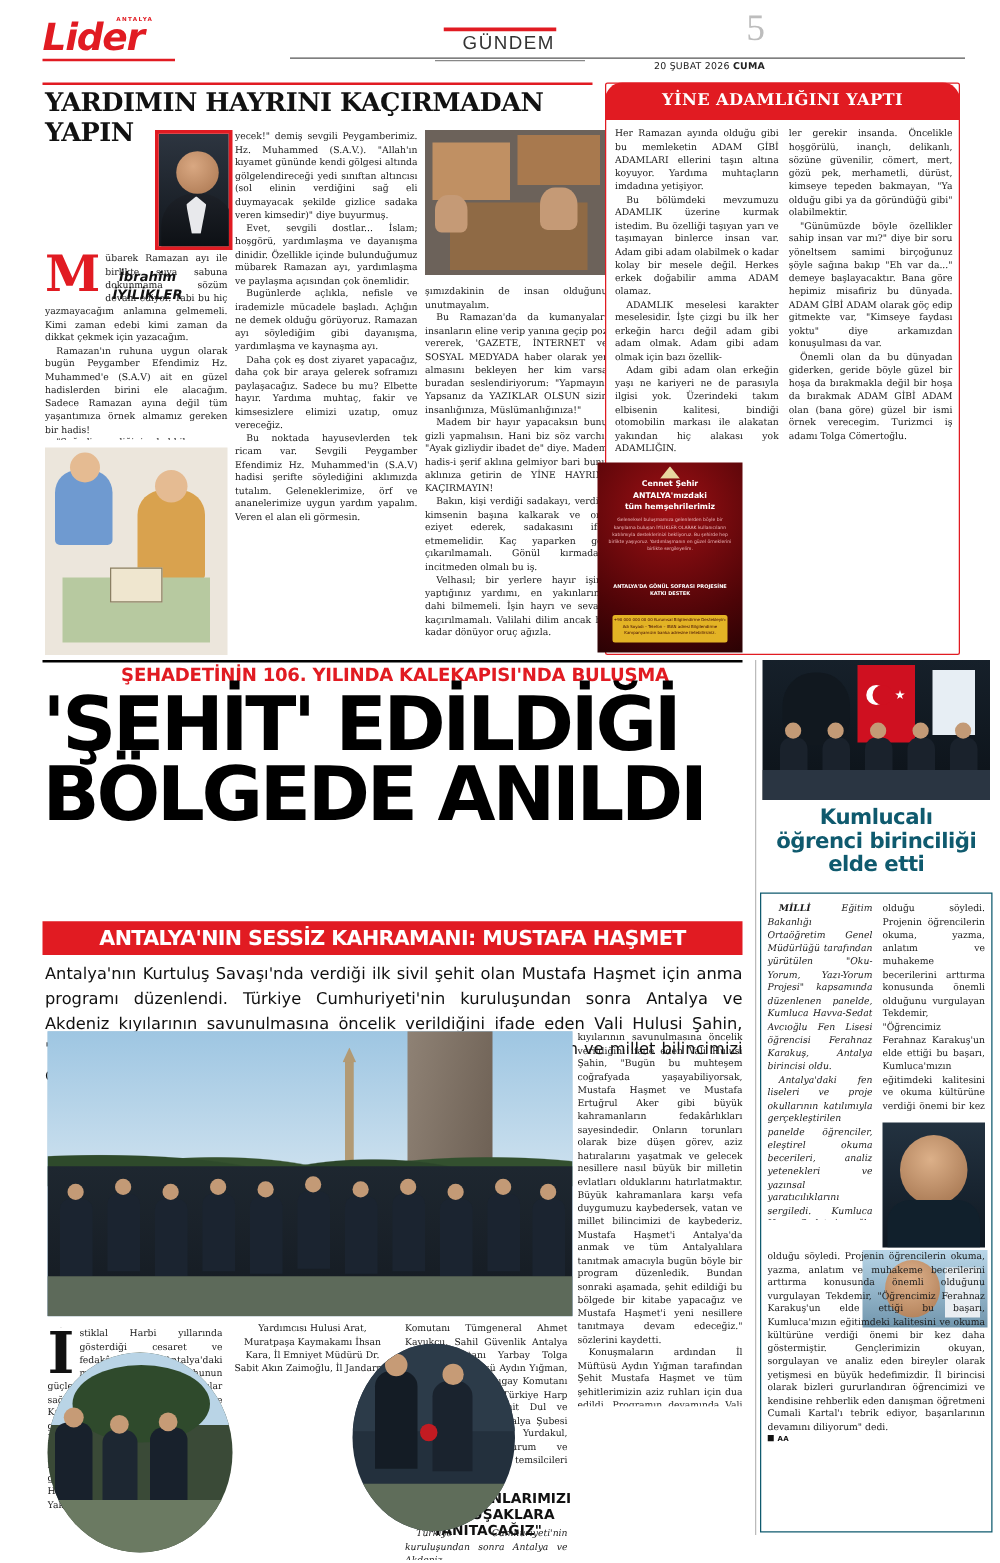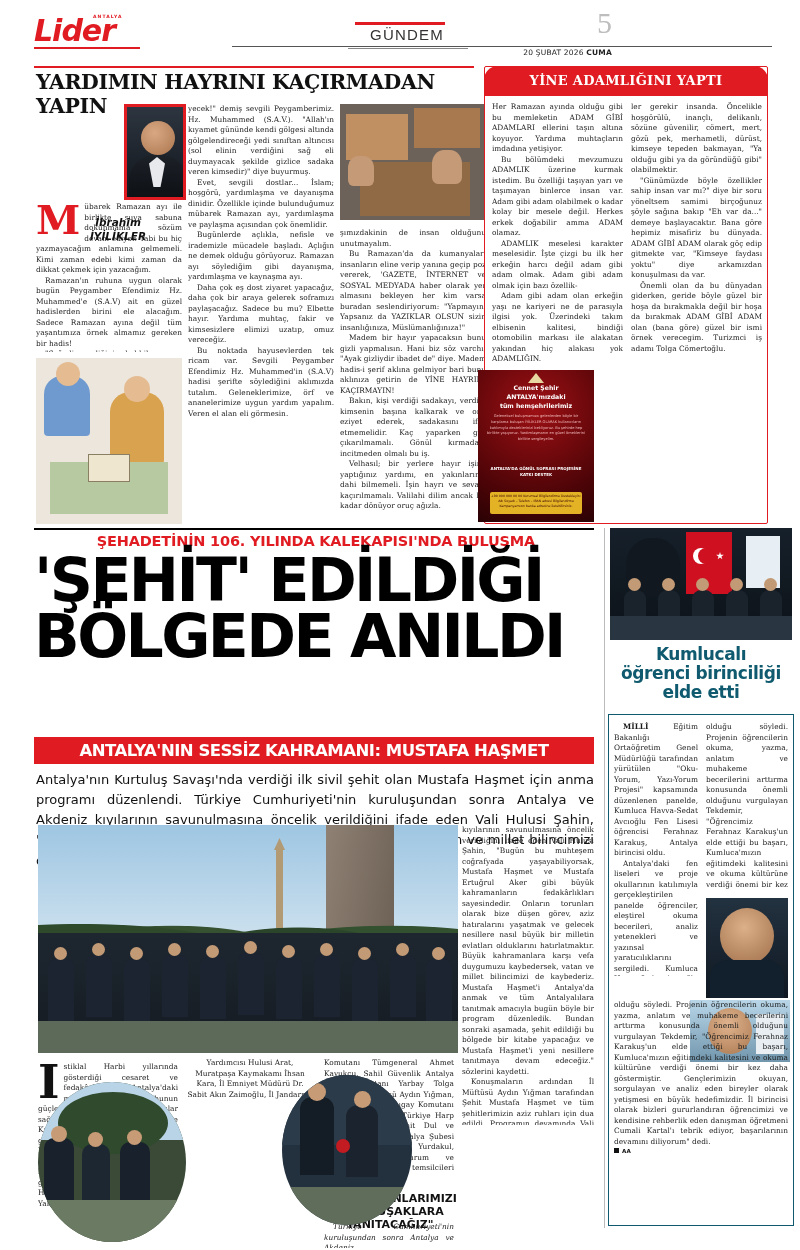--- a/index.html
+++ b/index.html
@@ -148,21 +148,21 @@
   .sbp-ata{position:absolute;left:16px;top:10px;width:54px;height:58px;background:#11181f;
         border-radius:46% 46% 38% 38%;}
   .sbp-table{position:absolute;left:0;top:88px;width:182px;height:24px;background:#2a3542;}
   .sbp-p{position:absolute;top:62px;width:22px;height:30px;border-radius:9px 9px 0 0;background:#1a222c;}
 
   .sb-title{position:absolute;left:610px;top:645px;width:182px;text-align:center;
         font-family:"DejaVu Sans",sans-serif;font-weight:bold;font-size:17px;line-height:1.12;
         color:#0f5a6e;letter-spacing:-.4px;}
   .sb-box{position:absolute;left:608px;top:714px;width:186px;height:512px;
         border:1px solid #0f5a6e;box-sizing:border-box;}
-  .sbc1{left:614px;top:722px;width:84px;height:254px;}
+  .sbc1{left:614px;top:722px;width:84px;height:254px;font-style:italic;}
   .sbc2{left:706px;top:722px;width:82px;height:168px;}
   .sbfull{left:614px;top:1000px;width:174px;height:224px;}
   .sb-photo2{position:absolute;left:706px;top:898px;width:82px;height:100px;overflow:hidden;
         background:linear-gradient(#233240,#0f1822);}
   .sb-photo3{position:absolute;left:690px;top:1000px;width:100px;height:62px;overflow:hidden;
         background:linear-gradient(#b9d6e8,#7196ad);}
   .sbp3-f{position:absolute;left:18px;top:8px;width:44px;height:46px;border-radius:50%;
         background:radial-gradient(circle at 45% 35%,#e0b48f,#a9774f);}
   .sb-lead{font-weight:bold;}
 </style>

